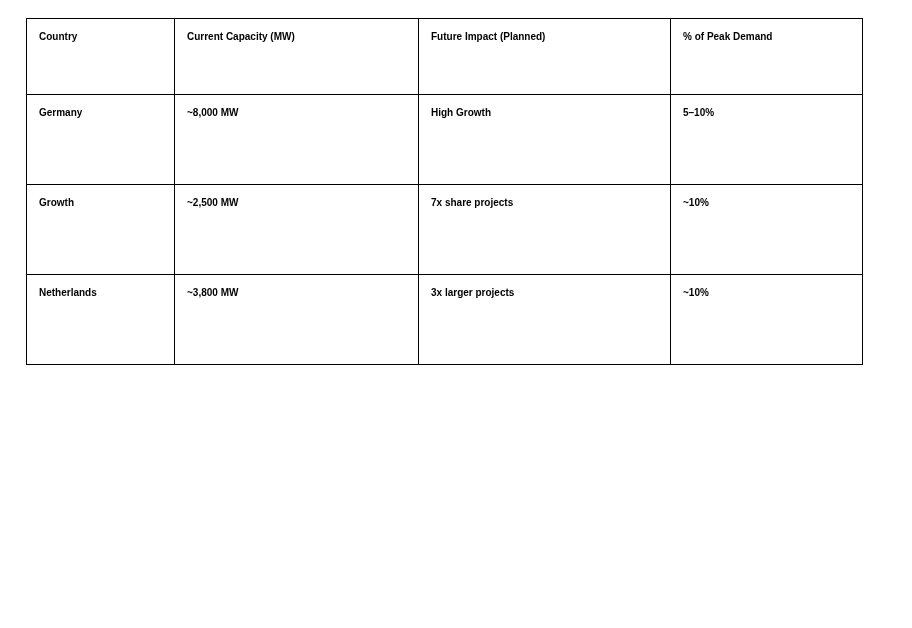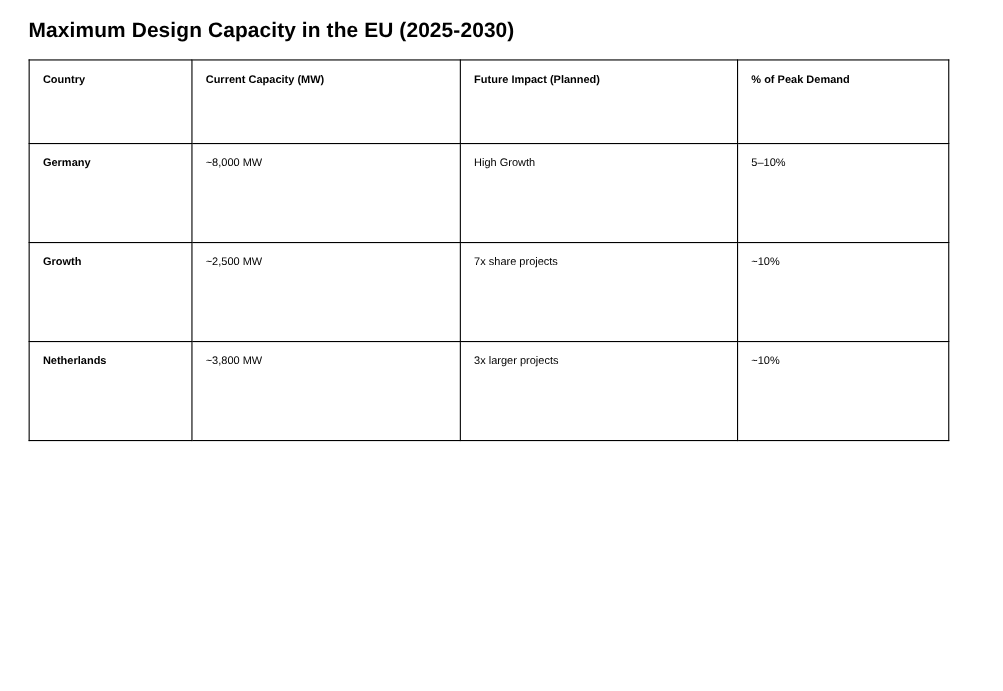--- a/index.html
+++ b/index.html
@@ -44,36 +44,35 @@
     line-height: 1.2;
   }
   table.capacity-table thead th {
     font-weight: bold;
     height: 76px;
     box-sizing: border-box;
   }
   table.capacity-table tbody td {
     height: 90px;
     box-sizing: border-box;
-    font-weight: normal;
+    font-weight: bold;
   }
   table.capacity-table tbody td.country-cell {
     font-weight: bold;
   }
   col.c0 { width: 148px; }
   col.c1 { width: 244px; }
   col.c2 { width: 252px; }
   col.c3 { width: 192px; }
 </style>
 </head>
 <body>
 
 <div class="page">
 
-  <h1 class="doc-title">Maximum Design Capacity in the EU (2025-2030)</h1>
 
   <table class="capacity-table">
     <colgroup>
       <col class="c0">
       <col class="c1">
       <col class="c2">
       <col class="c3">
     </colgroup>
     <thead>
       <tr>

